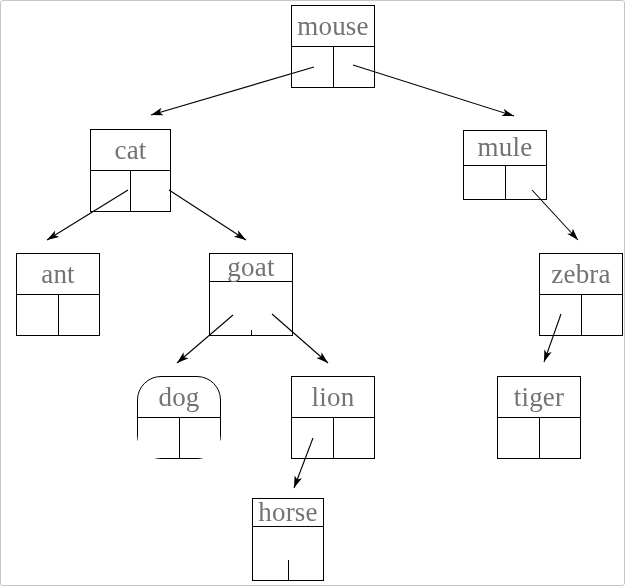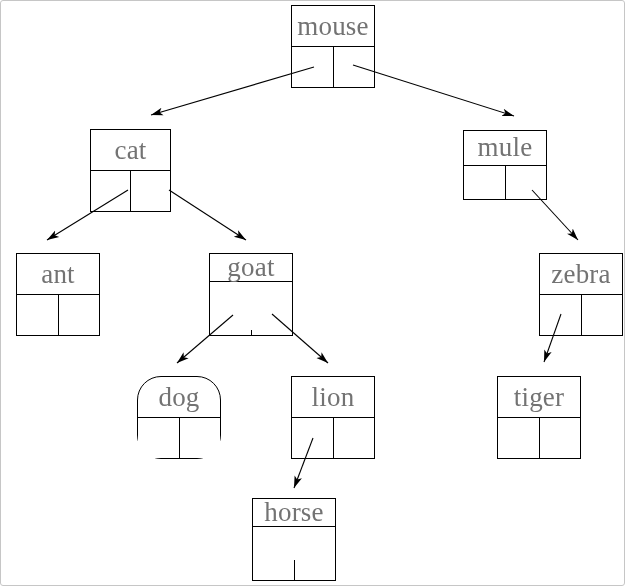--- a/index.html
+++ b/index.html
@@ -121,21 +121,21 @@
           <div class="cell cell-right"></div>
         </div>
       </div>
       <div class="node" style="left: 496px; top: 375px; width: 84px; height: 83px; text-align: center;">
         <div class="node-label">tiger</div>
         <div class="node-cells">
           <div class="cell cell-left"></div>
           <div class="cell cell-right"></div>
         </div>
       </div>
-      <div class="node" style="left: 251px; top: 497px; width: 84px; height: 83px; gap: 33px;">
+      <div class="node" style="left: 251px; top: 497px; width: 72px; height: 83px; gap: 33px;">
         <div class="node-label">horse</div>
         <div class="node-cells">
           <div class="cell cell-left"></div>
           <div class="cell cell-right"></div>
         </div>
       </div>
     </div>
   <svg id="edges" width="625" height="586" viewBox="0 0 625 586" xmlns="http://www.w3.org/2000/svg">
     <defs>
       <marker id="arrowhead" markerUnits="userSpaceOnUse" markerWidth="14" markerHeight="12" refX="12" refY="4.5" orient="auto">

